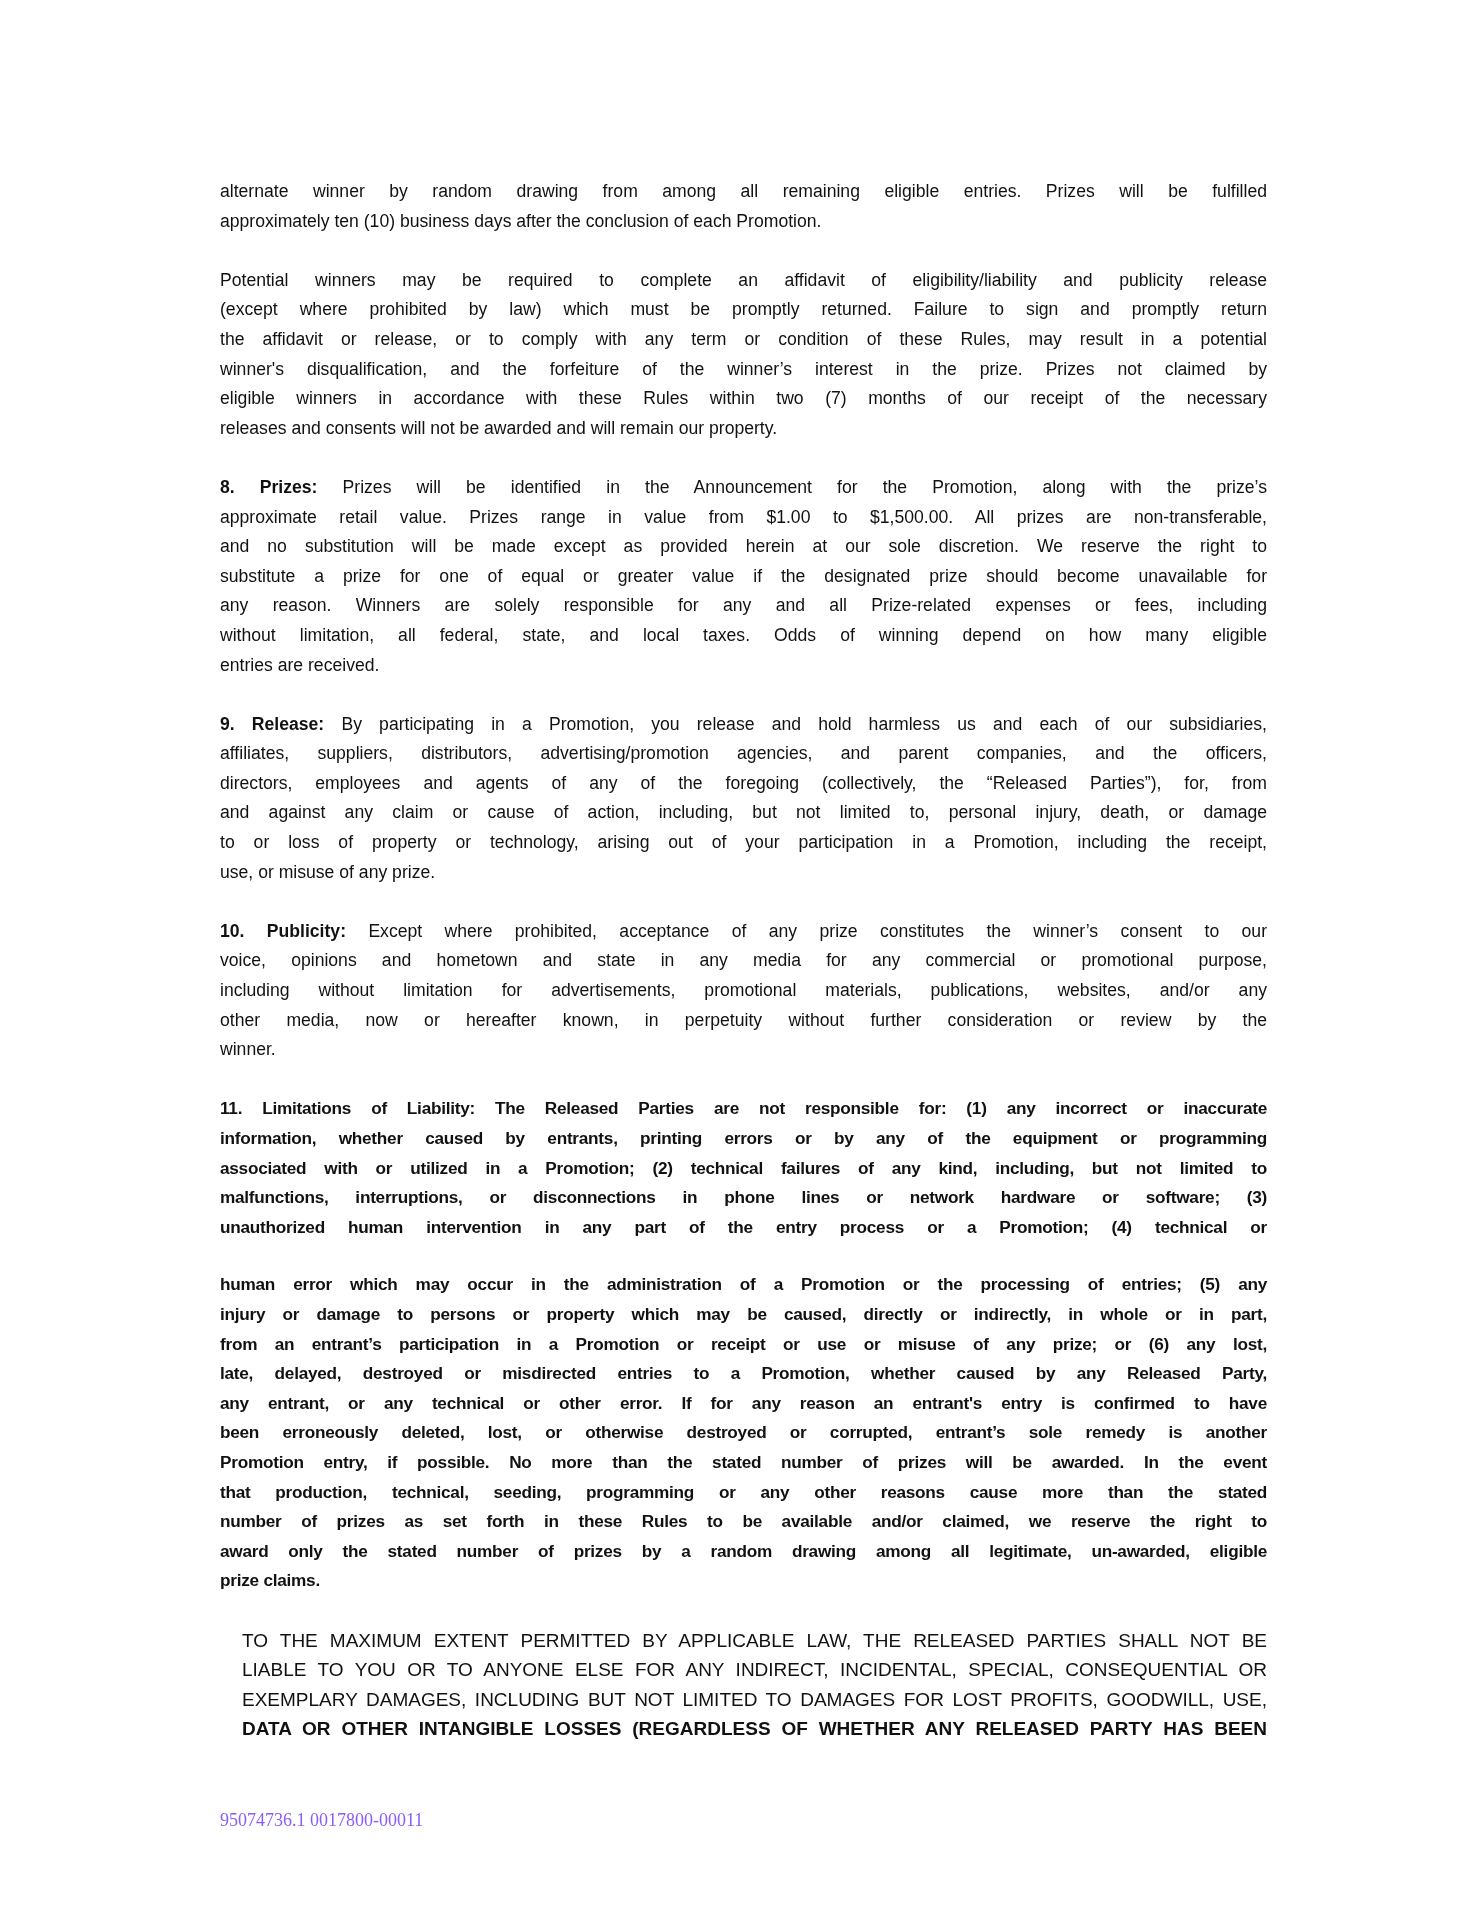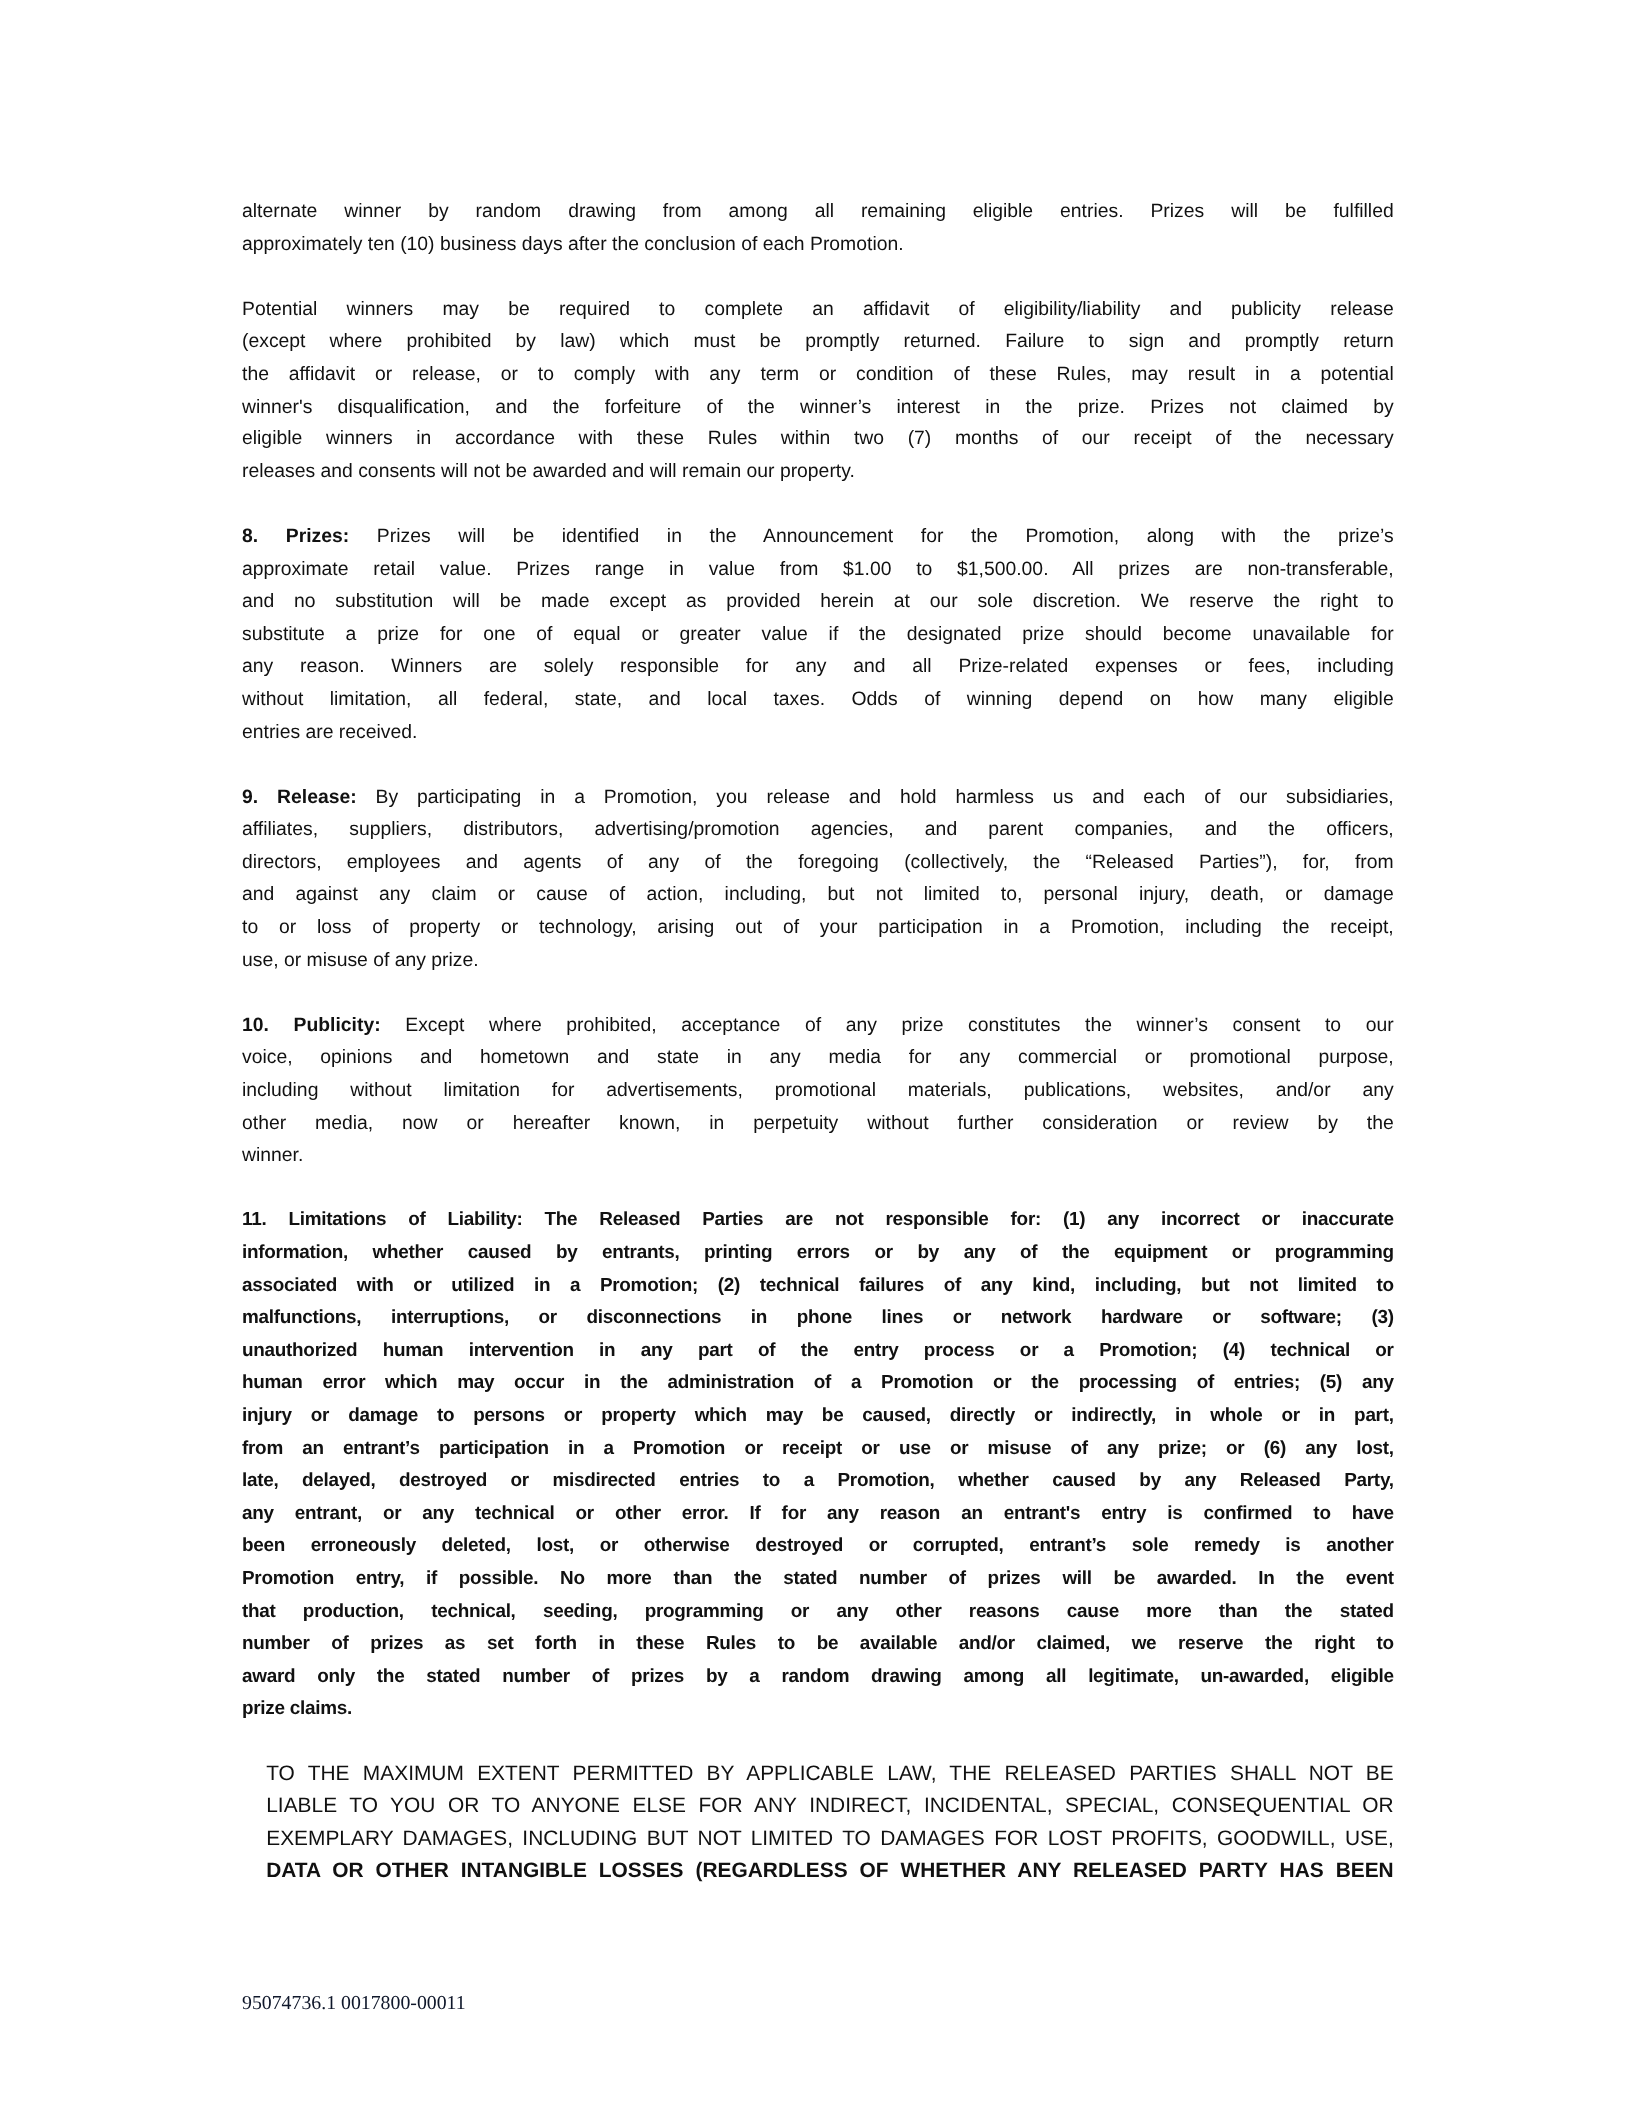--- a/index.html
+++ b/index.html
@@ -47,21 +47,21 @@
     }
     .para.bold .line { font-weight: bold; font-size: 17.2px; letter-spacing: -0.25px; }
     .lead { font-weight: bold; }
     .caps .line { font-size: 19px; margin-left: 22px; }
     .footer {
       position: absolute;
       left: 220px;
       top: 1810px;
       font-family: "Liberation Serif", serif;
       font-size: 18px;
-      color: #0f172a;
+      color: #8b5cf6;
     }
   </style>
 </head>
 <body>
 
 <div class="page">
   <div class="body-text">
 
     <div class="para">
       <span class="line" style="display: block;">alternate winner by random drawing from among all remaining eligible entries.  Prizes will be fulfilled</span>
@@ -103,21 +103,21 @@
       <span class="line" style="display: block;">other media, now or hereafter known, in perpetuity without further consideration or review by the</span>
       <span class="line last" style="display: block;">winner.</span>
     </div>
 
     <div class="para bold">
       <span class="line" style="display: block;">11. Limitations of Liability: The Released Parties are not responsible for: (1) any incorrect or inaccurate</span>
       <span class="line" style="display: block;">information, whether caused by entrants, printing errors or by any of the equipment or programming</span>
       <span class="line" style="display: block;">associated with or utilized in a Promotion; (2) technical failures of any kind, including, but not limited to</span>
       <span class="line" style="display: block;">malfunctions, interruptions, or disconnections in phone lines or network hardware or software; (3)</span>
       <span class="line" style="display: block;">unauthorized human intervention in any part of the entry process or a Promotion; (4) technical or</span>
-      <span class="line" style="display: block;">human error which may occur in the administration of a Promotion or the processing of entries; (5) any</span>
+      <span class="line" style="display: block; margin-top: 28px;">human error which may occur in the administration of a Promotion or the processing of entries; (5) any</span>
       <span class="line" style="display: block;">injury or damage to persons or property which may be caused, directly or indirectly, in whole or in part,</span>
       <span class="line" style="display: block;">from an entrant’s participation in a Promotion or receipt or use or misuse of any prize; or (6) any lost,</span>
       <span class="line" style="display: block;">late, delayed, destroyed or misdirected entries to a Promotion, whether caused by any Released Party,</span>
       <span class="line" style="display: block;">any entrant, or any technical or other error. If for any reason an entrant's entry is confirmed to have</span>
       <span class="line" style="display: block;">been erroneously deleted, lost, or otherwise destroyed or corrupted, entrant’s sole remedy is another</span>
       <span class="line" style="display: block;">Promotion entry, if possible. No more than the stated number of prizes will be awarded. In the event</span>
       <span class="line" style="display: block;">that production, technical, seeding, programming or any other reasons cause more than the stated</span>
       <span class="line" style="display: block;">number of prizes as set forth in these Rules to be available and/or claimed, we reserve the right to</span>
       <span class="line" style="display: block;">award only the stated number of prizes by a random drawing among all legitimate, un-awarded, eligible</span>
       <span class="line last" style="display: block;">prize claims.</span>

